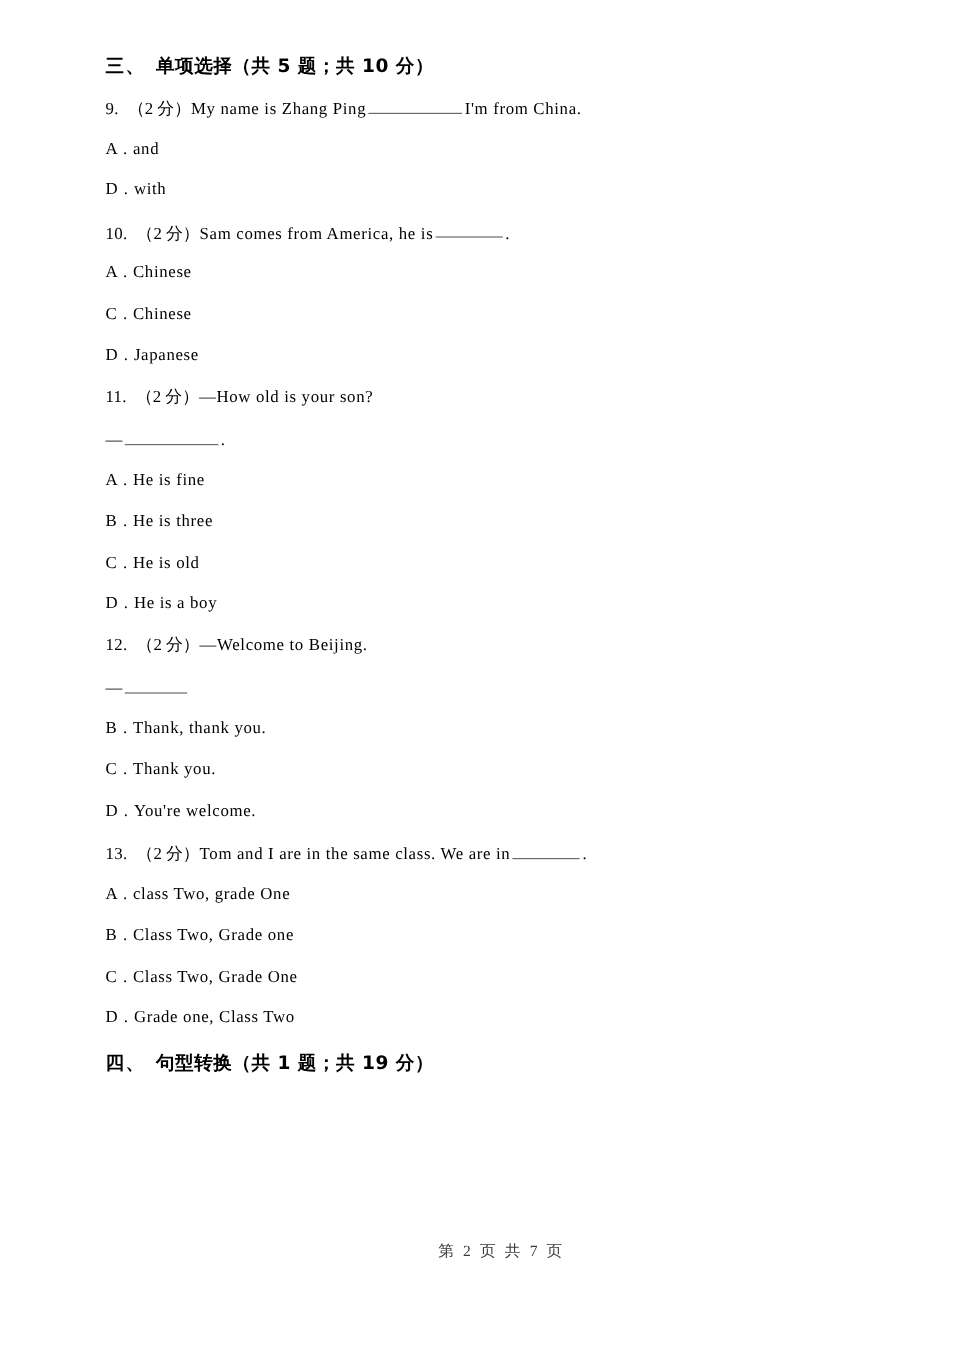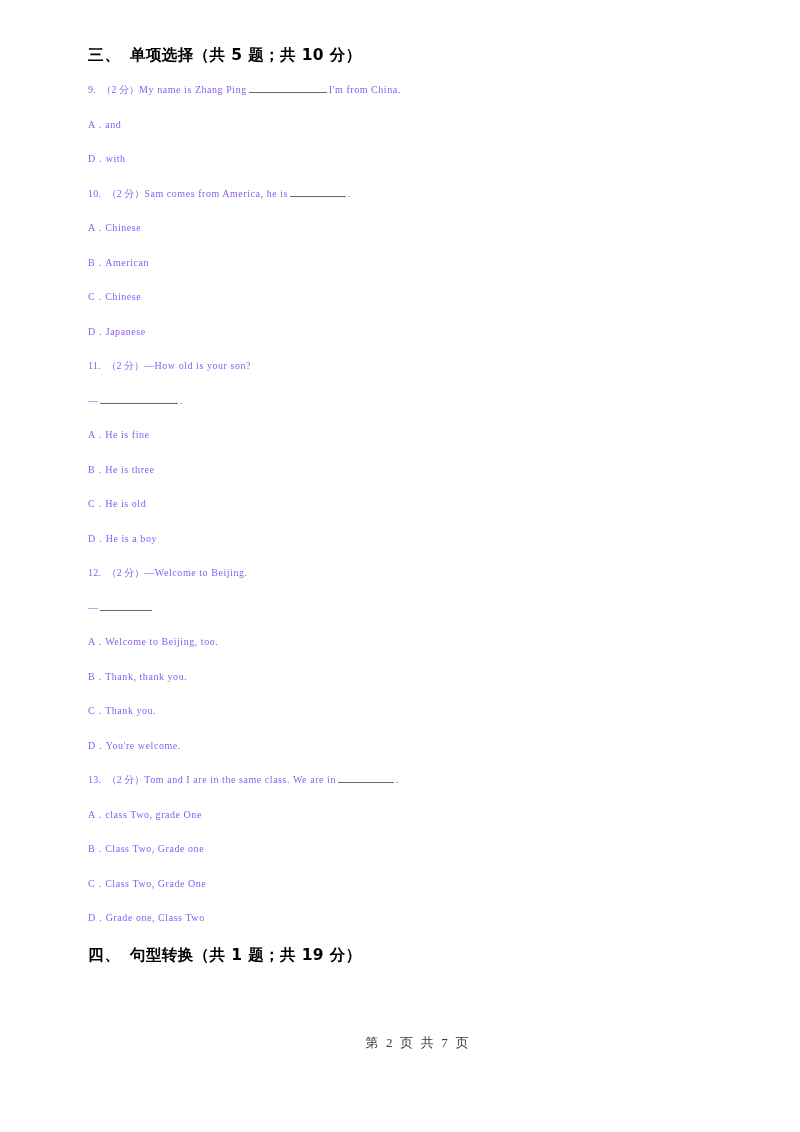--- a/index.html
+++ b/index.html
@@ -49,23 +49,23 @@
     display: inline-block;
     width: 9px;
   }
 
   
   .question-block {
     margin: 0;
   }
   .q-stem, .q-stem2, .option {
     font-family: "Liberation Serif", "DejaVu Serif", serif;
-    font-size: 10px;
+    font-size: 14px;
     line-height: 18px;
-    color: #8b5cf6;
+    color: #000000;
     white-space: nowrap;
     letter-spacing: 0.35px;
   }
   .q-num {
     letter-spacing: 0.2px;
   }
   .q-marks {
     letter-spacing: 0px;
   }
   .q-text {
@@ -151,25 +151,20 @@
           <span class="q-num">10.</span>&nbsp;&nbsp;<span class="q-marks">（2 分）</span><span class="q-text">Sam comes from America, he is</span><span class="blank blank-med"></span><span class="q-text">.</span>
         </div>
       </div>
       <div class="row">
         <div class="option">
           <span class="opt-letter">A .</span>&nbsp;<span>Chinese</span>
         </div>
       </div>
       <div class="row">
         <div class="option">
-          <span class="opt-letter">B .</span>&nbsp;<span>American</span>
-        </div>
-      </div>
-      <div class="row">
-        <div class="option">
           <span class="opt-letter">C .</span>&nbsp;<span>Chinese</span>
         </div>
       </div>
       <div class="row">
         <div class="option">
           <span class="opt-letter">D .</span>&nbsp;<span>Japanese</span>
         </div>
       </div>
     </div>
 
@@ -208,25 +203,20 @@
 
     <div class="question-block">
       <div class="row">
         <div class="q-stem">
           <span class="q-num">12.</span>&nbsp;&nbsp;<span class="q-marks">（2 分）</span><span class="q-text">—Welcome to Beijing.</span>
         </div>
       </div>
       <div class="row">
         <div class="q-stem2">
           <span class="dash">—</span><span class="blank blank-short"></span><span></span>
-        </div>
-      </div>
-      <div class="row">
-        <div class="option">
-          <span class="opt-letter">A .</span>&nbsp;<span>Welcome to Beijing, too.</span>
         </div>
       </div>
       <div class="row">
         <div class="option">
           <span class="opt-letter">B .</span>&nbsp;<span>Thank, thank you.</span>
         </div>
       </div>
       <div class="row">
         <div class="option">
           <span class="opt-letter">C .</span>&nbsp;<span>Thank you.</span>

